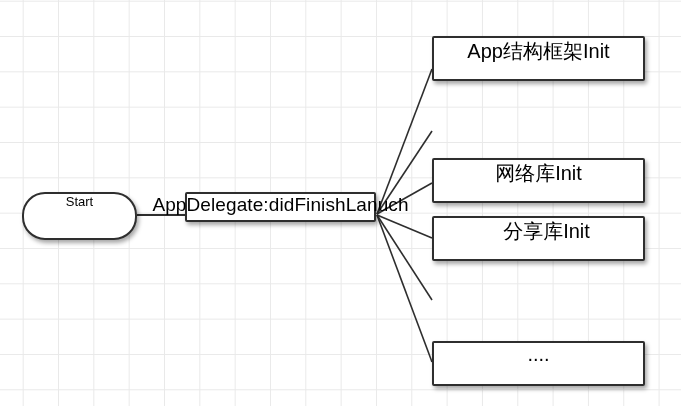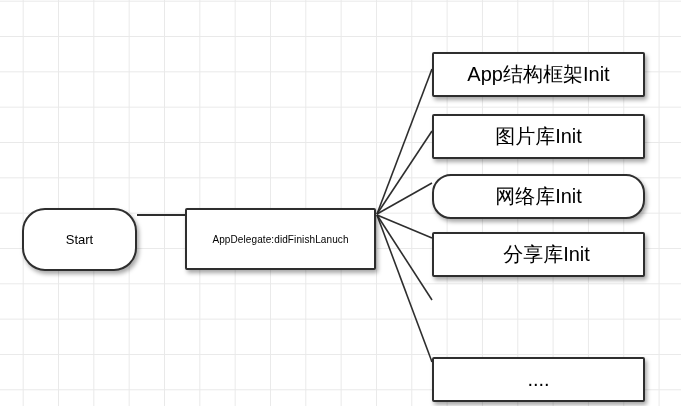--- a/index.html
+++ b/index.html
@@ -21,45 +21,43 @@
     position: absolute;
     left: 0; top: 0;
     width: 681px; height: 406px;
   }
   .node {
     position: absolute;
     box-sizing: border-box;
     background: #ffffff;
     border: 2px solid #2e2e2e;
     display: flex;
-    align-items: center;
     justify-content: center;
     text-align: center;
     box-shadow: 2px 3px 4px rgba(0,0,0,0.35);
-    margin-top: 16px;
   }
   .stadium { border-radius: 23px; }
   .rect    { border-radius: 2px; }
   .node-start {
-    left: 22px; top: 192px; width: 115px; height: 63px;
+    left: 22px; top: 192px; width: 115px; height: 48px;
     font-size: 13px;
   }
   .node-delegate {
-    left: 185px; top: 192px; width: 191px; height: 62px;
-    font-size: 10px;
+    left: 185px; top: 192px; width: 191px; height: 30px;
+    font-size: 19px;
     letter-spacing: 0.1px;
   }
   .target {
     left: 432px; width: 213px; height: 45px;
     font-size: 20px;
     font-weight: 500;
   }
   .t0 { top: 36px; }
   .t1 { top: 98px; }
-  .t2 { top: 158px; border-radius: 19px; }
+  .t2 { top: 158px; }
   .t3 { top: 216px; padding-left: 16px; }
   .t4 { top: 278px; }
   .t5 { top: 341px; }
   .label { white-space: nowrap; }
 </style>
 </head>
 <body>
 
 <div class="canvas">
 
@@ -78,23 +76,20 @@
   </div>
 
   <div class="node rect node-delegate">
     <span class="label">AppDelegate:didFinishLanuch</span>
   </div>
 
   <div class="node rect target t0">
     <span class="label">App结构框架Init</span>
   </div>
 
-  <div class="node rect target t1">
-    <span class="label">图片库Init</span>
-  </div>
 
   <div class="node rect target t2">
     <span class="label">网络库Init</span>
   </div>
 
   <div class="node rect target t3">
     <span class="label">分享库Init</span>
   </div>
 
 

